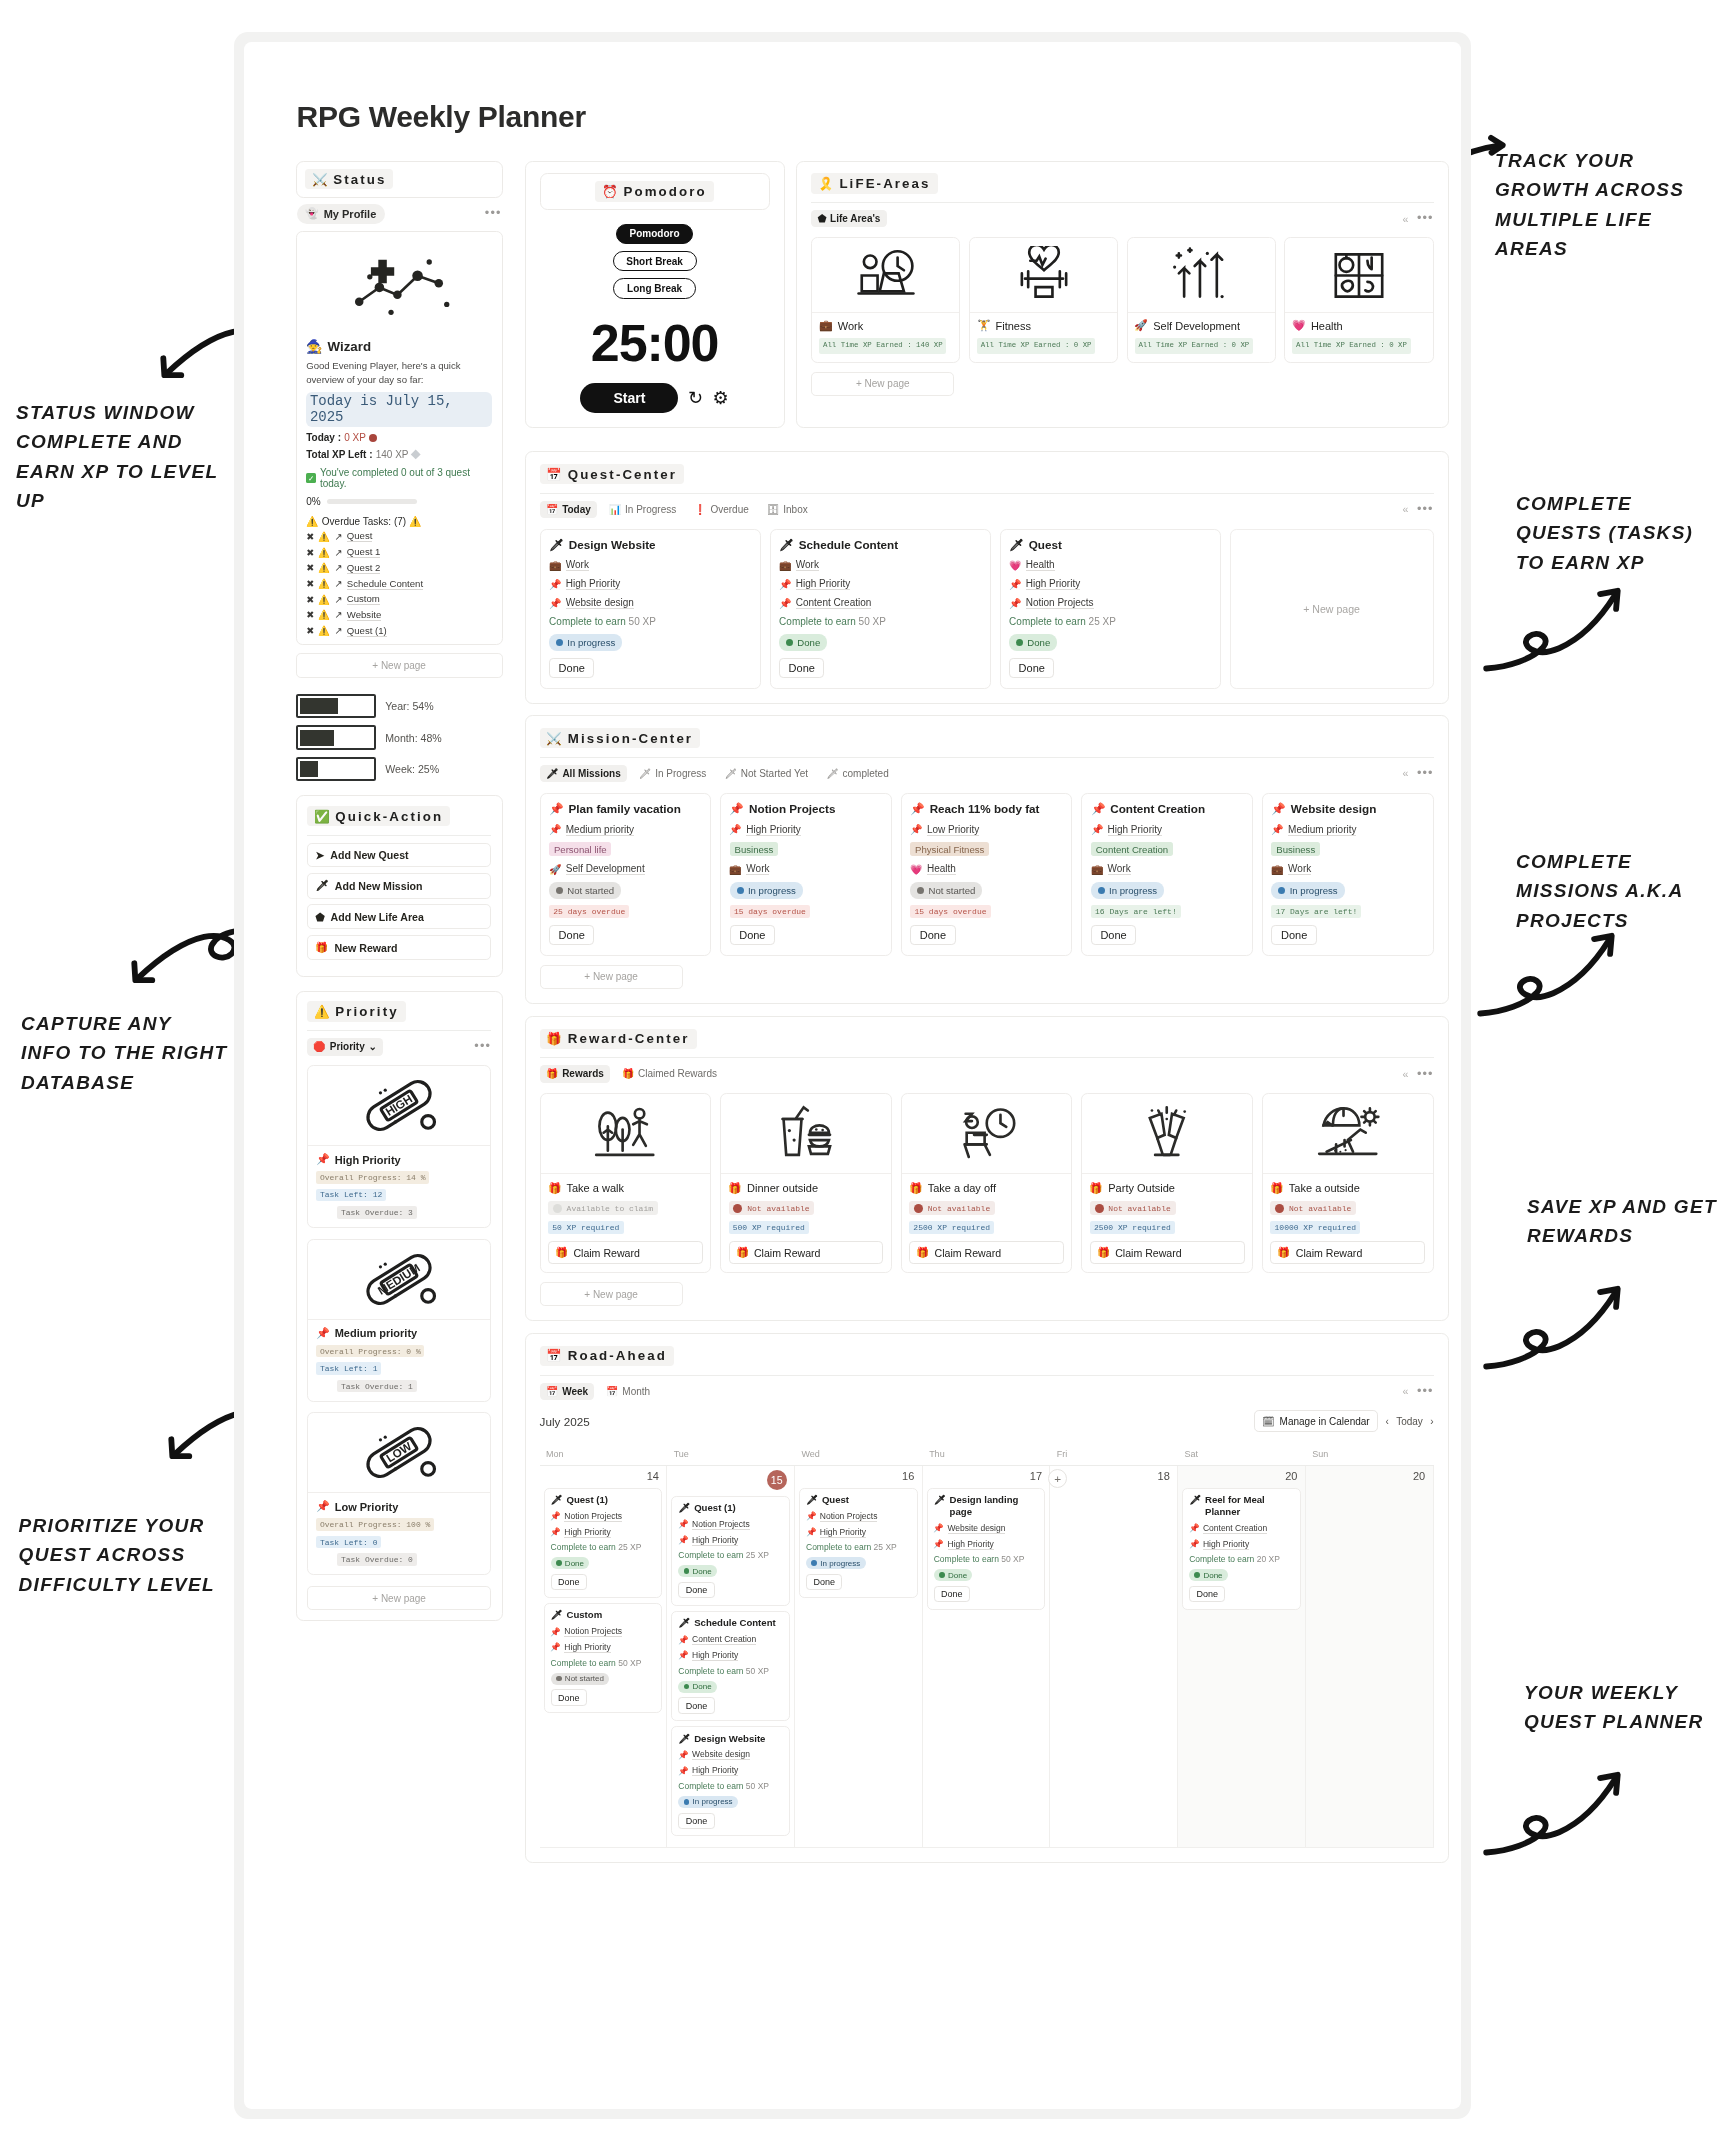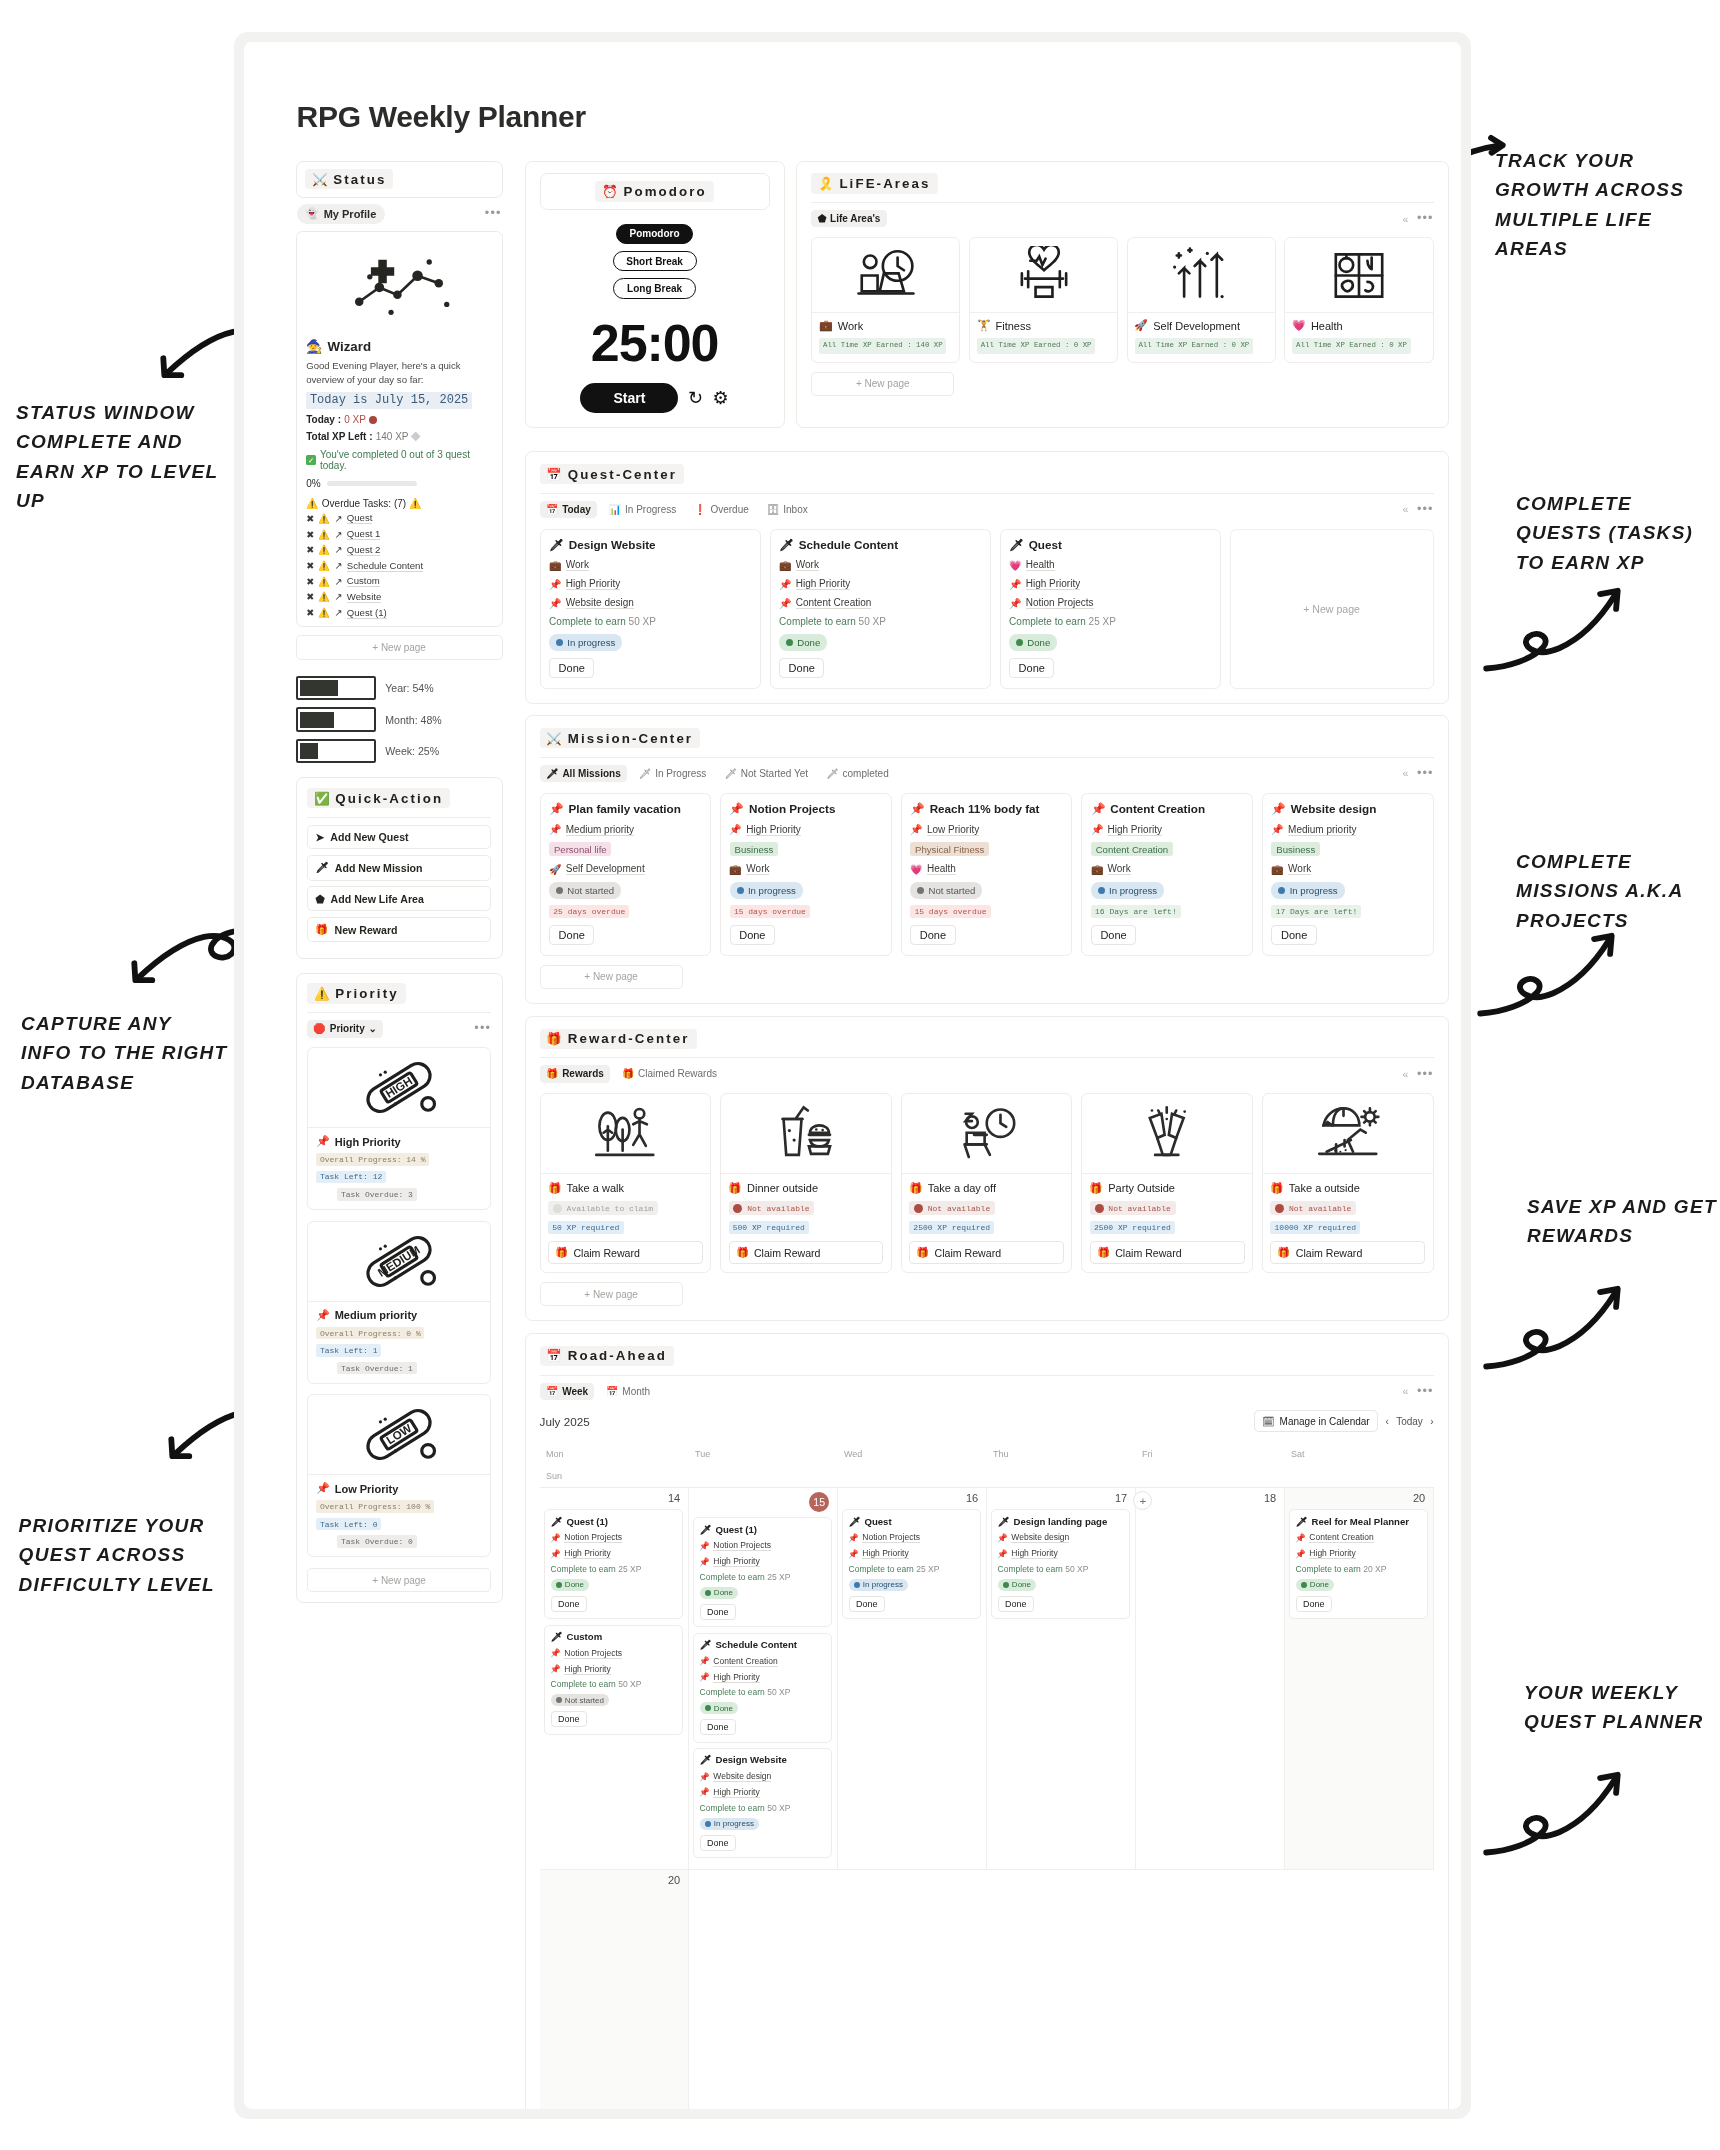--- a/index.html
+++ b/index.html
@@ -109,21 +109,21 @@
     border: 0.5px solid #eceae7; border-radius: 6.4px;
     padding: 9.6px 9.6px 7.4px 9.6px; background: #fff;
   }
   .avatar-art { height: 93px; display: flex; align-items: center; justify-content: center; }
   .wizard-name { font-size: 13.3px; font-weight: bold; color: #242422; display: flex; align-items: center; gap: 4.8px; margin: 4.2px 0 5.3px 0; }
   .status-text { font-size: 9.6px; color: #4b4a48; line-height: 1.42; }
   .code-chip {
     display: inline-block; margin-top: 5.3px;
     background: #e8eef4; color: #3a5a78;
     font-family: "Liberation Mono", monospace;
-    font-size: 12px; padding: 1.6px 3.7px; border-radius: 1px;
+    font-size: 14px; padding: 1.6px 3.7px; border-radius: 6px;
   }
   .kv { font-size: 10px; color: #242422; margin-top: 5.8px; font-weight: 600; display: flex; align-items: center; gap: 3.2px; }
   .kv .val { color: #7c7a77; font-weight: normal; }
   .kv .val.red { color: #b24c41; }
   .dot-red { width: 8px; height: 8px; border-radius: 50%; background: #a8453c; display: inline-block; }
   .diamond { width: 7.4px; height: 7.4px; background: #c9cdd1; display: inline-block; transform: rotate(45deg); }
   .done-line { font-size: 10px; color: #3f7a50; margin-top: 7px; display: flex; align-items: center; gap: 4.2px; }
   .chk { width: 10px; height: 10px; background: #4caf50; border-radius: 1.6px; color:#fff; font-size:7.4px; display:inline-flex; align-items:center; justify-content:center; }
   .pct-row { display: flex; align-items: center; gap: 6.4px; margin-top: 7px; }
   .pct-label { font-size: 10px; color: #2a2a28; }
@@ -233,21 +233,21 @@
   .rs-red .rs-dot { background: #ab4d42; }
   .r-xp { display: inline-block; margin-top: 5.8px; background: #e2eef7; color: #3f6a8e; font-family: "Liberation Mono", monospace; font-size: 8px; padding: 2.1px 4.2px; border-radius: 2.1px; }
   .claim-btn { display: flex; align-items: center; gap: 4.8px; border: 0.5px solid #e8e6e3; border-radius: 4.2px; padding: 3.7px 6.4px; font-size: 10.6px; color: #232321; margin-top: 7px; }
 
   
   .cal-bar { display: flex; align-items: center; justify-content: space-between; margin-top: 10.6px; }
   .cal-month { font-size: 11.7px; color: #3a3937; font-weight: 400; }
   .cal-right { display: flex; align-items: center; gap: 7.4px; }
   .manage-btn { display: flex; align-items: center; gap: 4.8px; border: 0.5px solid #e8e6e3; border-radius: 4.8px; padding: 4.2px 7.4px; font-size: 10px; color: #232321; }
   .today-nav { display: flex; align-items: center; gap: 7.4px; font-size: 10px; color: #55534f; }
-  .cal-grid { display: grid; grid-template-columns: repeat(6, 1fr); margin-top: 9.6px; border-top: 0.5px solid #ececea; }
+  .cal-grid { display: grid; grid-template-columns: repeat(7, 1fr); margin-top: 9.6px; border-top: 0.5px solid #ececea; }
   .cal-dow { font-size: 9px; color: #a5a3a0; padding: 5.3px 6.4px 6.4px 6.4px; }
   .cal-daycell { border-right: 0.5px solid #f0efed; border-bottom: 0.5px solid #f0efed; min-height: 329px; padding: 0 4.2px 5.3px 4.2px; }
   .cal-daycell.weekend { background: #fafaf9; }
   .cal-daynum { text-align: right; font-size: 11px; color: #4e4c49; padding: 4.2px 3.2px 5.3px 3.2px; position: relative; }
   .cal-daynum .today-dot {
     display: inline-flex; align-items: center; justify-content: center;
     width: 20px; height: 20px; border-radius: 50%;
     background: #b5655b; color: #fff; font-size: 10.6px; margin-left: 36px;
   }
   .plus-badge {

